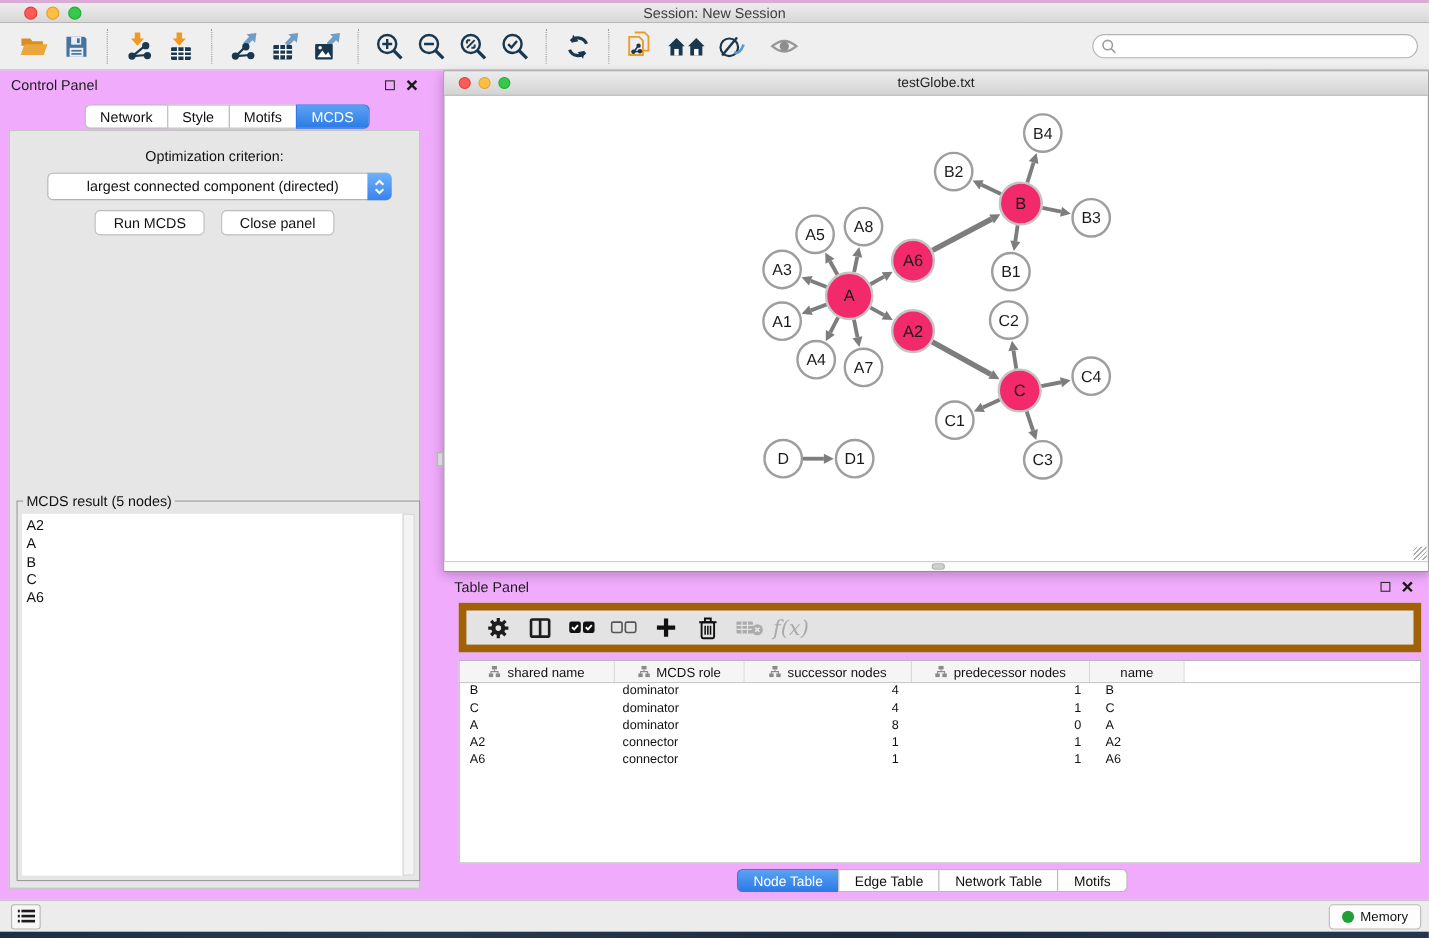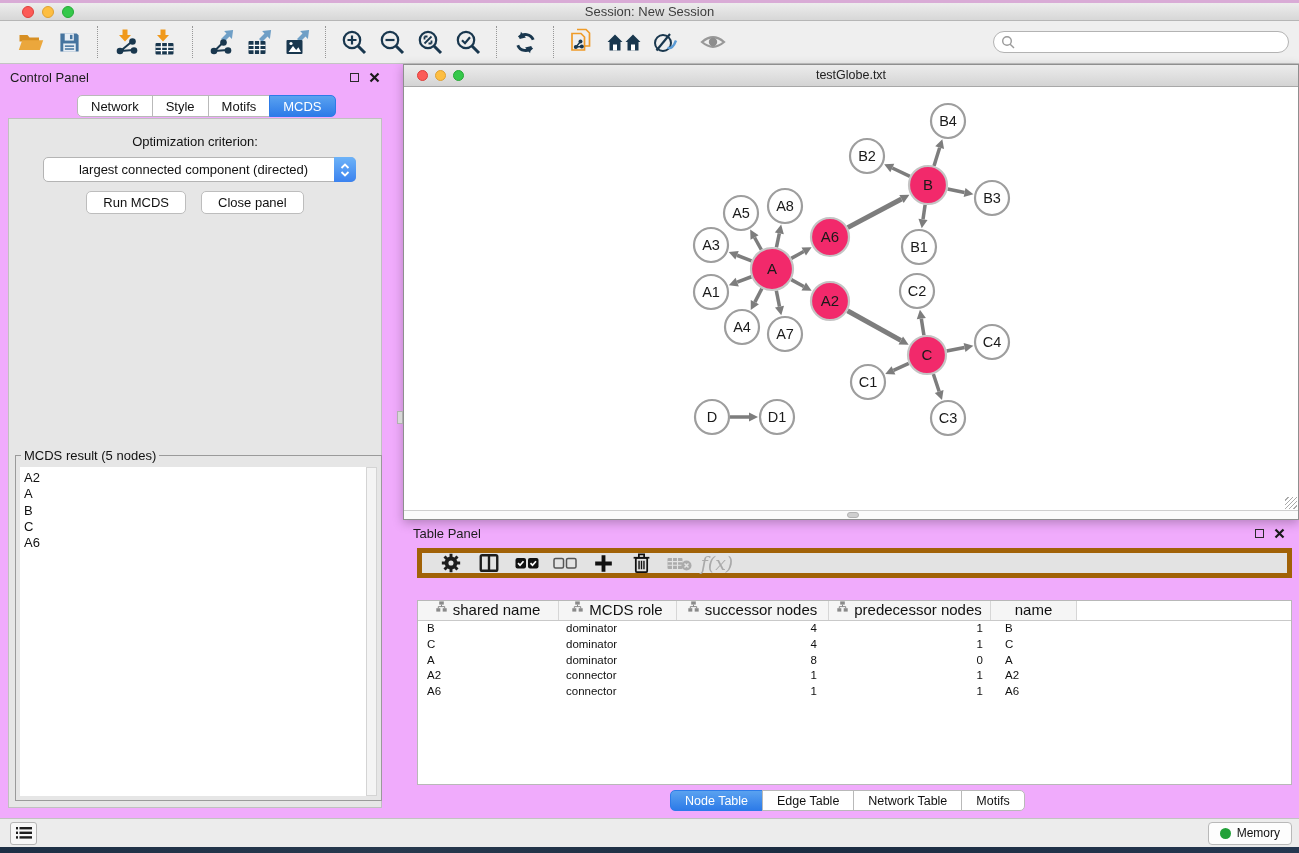--- a/index.html
+++ b/index.html
@@ -67,29 +67,29 @@
   #net-titlebar .lights { left:13px; top:5px; gap:7px; }
   #net-titlebar .light { width:11px; height:11px; }
   #net-hscroll { position:absolute; left:0; bottom:0; width:894px; height:9px; background:#fbfbfb; border-top:1px solid #cfcfcf; }
   #net-hthumb { position:absolute; left:443px; top:1px; width:12px; height:6px; background:#cfcfcf; border:1px solid #b2b2b2; border-radius:3px; }
   #net-vthumb { position:absolute; left:-7px; top:346px; width:6px; height:13px; background:#d8d8d8; border:1px solid #b0b0b0; }
   #net-grip { position:absolute; right:1px; bottom:10px; width:12px; height:12px;
     background:repeating-linear-gradient(135deg,#fff 0 2px,#aaa 2px 3px); }
 
   
   #table-panel { position:absolute; left:403px; top:456px; width:896px; height:298px; }
-  #tp-toolbar { position:absolute; left:14px; top:28px; width:875px; height:30px; background:#e3e3e3;
-    border:5px solid #a16207; display:flex; align-items:center; padding-left:10px; }
+  #tp-toolbar { position:absolute; left:14px; top:28px; width:875px; height:45px; background:#e3e3e3;
+    border:7px solid #a16207; display:flex; align-items:center; padding-left:10px; }
   .tp-ic { width:38px; height:36px; display:flex; align-items:center; justify-content:center; }
   #fx-label { font-family:"DejaVu Serif","Liberation Serif",serif; font-style:italic; font-size:19px; color:#a9a9a9; }
   #data-table { position:absolute; left:14px; top:80px; width:875px; height:185px; background:#fff; border:1px solid #b8b8b8; }
   #t-head, .tr { display:grid; grid-template-columns:141px 118px 152px 162px 86px 1fr; }
   #t-head { height:20px; border-bottom:1px solid #c9c9c9; }
-  .th { background:#f5f5f5; border-right:1px solid #d6d6d6; display:flex; justify-content:center;
-    gap:6px; font-size:15px; color:#111; }
+  .th { background:#f5f5f5; border-right:1px solid #d6d6d6; display:flex; align-items:center; justify-content:center;
+    gap:6px; font-size:12px; color:#111; }
   .th.filler { background:#fff; border-right:none; }
   .tr { height:15.8px; }
   .td { font-size:11.5px; color:#111; line-height:15.8px; white-space:nowrap; }
   .td.c0 { padding-left:9px; } .td.c1 { padding-left:7px; }
   .td.c2 { text-align:right; padding-right:12px; } .td.c3 { text-align:right; padding-right:8px; }
   .td.c4 { padding-left:14px; }
   #tp-tabs { left:267px; top:270px; }
   #tp-tabs .seg { height:21px; font-size:12.5px; padding:0 14px; }
 
   

